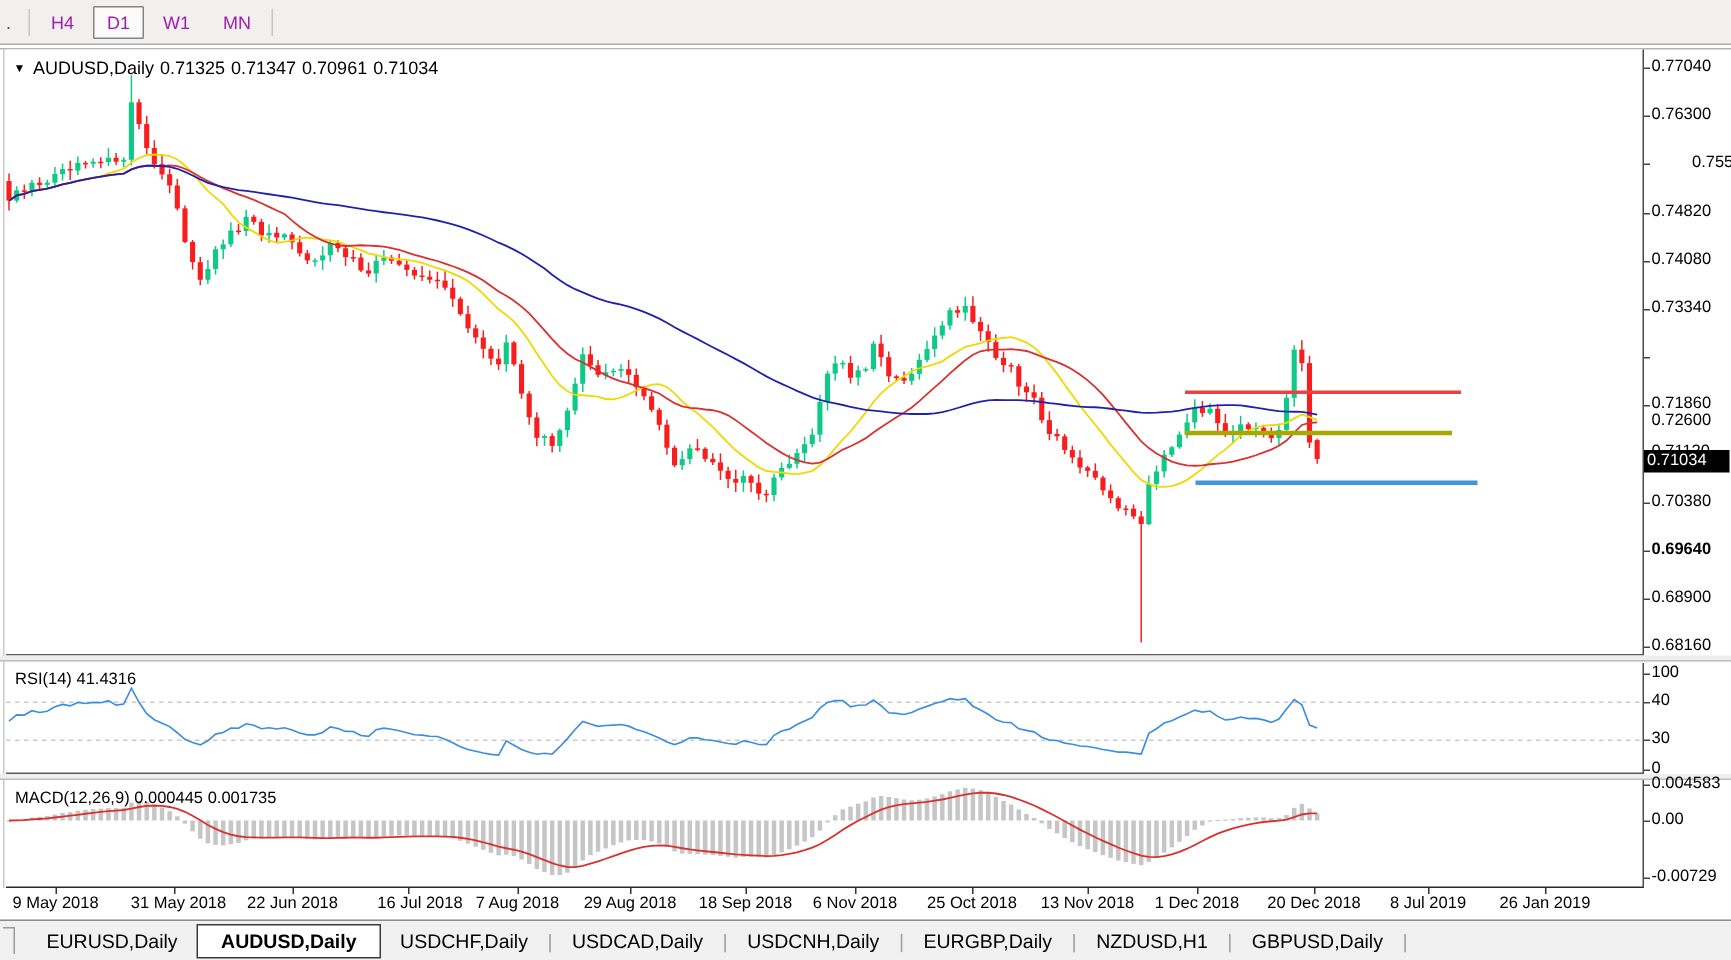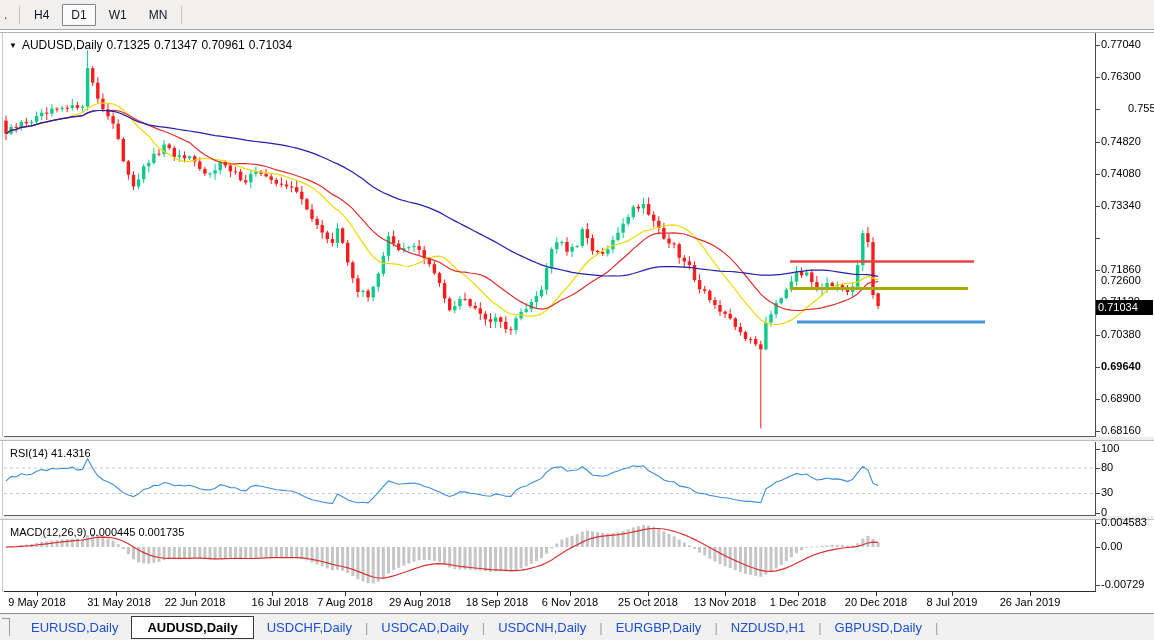--- a/index.html
+++ b/index.html
@@ -1,21 +1,21 @@
 <!DOCTYPE html>
 <html><head>
 <meta charset="utf-8">
 <style>
   html,body{margin:0;padding:0}
   body{width:1154px;height:640px;position:relative;overflow:hidden;background:#fff;font-family:"Liberation Sans",sans-serif}
   .toolbar{position:absolute;left:0;top:0;width:1154px;height:30px;background:#F1F0EE;border-bottom:1px solid #ABABAB;box-sizing:border-box;display:flex;align-items:center}
   .partial-btn{font-size:12px;color:#444;width:12px;padding-left:4px}
   .toolbar-sep{width:1px;height:18px;background:#C6C6C6;margin:0 3px}
   .tf-wrap{display:flex;align-items:center}
-  .tf-btn{font-size:12px;color:#0f172a;padding:3px 8px;margin:0 2px;border:1px solid transparent;border-radius:1px;cursor:default}
+  .tf-btn{font-size:12px;color:#a21caf;padding:3px 8px;margin:0 2px;border:1px solid transparent;border-radius:1px;cursor:default}
   .tf-btn.active{border:1px solid #848484;background:#FBFBFB}
   .hline-top{position:absolute;left:0;top:32px;width:1154px;height:1px;background:#B3B3B3}
   .vline-left{position:absolute;left:2px;top:33px;width:1px;height:559px;background:#C9C9C9}
   .panel{position:absolute;left:4px;background:#fff;border-right:1px solid #4A4A4A;box-sizing:content-box}
   #main-panel{top:33px;width:1091px;height:403px;border-bottom:1px solid #5A5A5A}
   #rsi-panel{top:442px;width:1091px;height:73px;border-bottom:1px solid #5A5A5A}
   #macd-panel{top:520px;width:1091px;height:71px;border-bottom:1px solid #2A2A2A}
   .splitter{position:absolute;left:0;width:1154px;height:4px;background:#EFEEEB;border-bottom:1px solid #BDBDBD;box-sizing:border-box}
   #splitter1{top:437px}
   #splitter2{top:516px}
@@ -26,21 +26,21 @@
   #rsi-label{top:447px}
   #macd-label{top:526px}
   .axis-label{position:absolute;left:1101px;font-size:11px;color:#000;white-space:nowrap}
   .axis-tick{position:absolute;left:1096px;width:4px;height:1px;background:#444}
   .price-box{position:absolute;left:1096px;width:57px;height:15px;background:#000;color:#fff;font-size:11px;line-height:15px;padding-left:2px;box-sizing:border-box;z-index:6}
   .date-strip{position:absolute;left:0;top:592px;width:1154px;height:21px;background:#fff}
   .date-label{position:absolute;top:4px;font-size:11px;color:#000;transform:translateX(-50%);white-space:nowrap}
   .date-tick{position:absolute;top:0;width:1px;height:4px;background:#333}
   .tabbar{position:absolute;left:0;top:613px;width:1154px;height:27px;background:#F1F1F1;border-top:1px solid #8E8E8E;box-sizing:border-box;display:flex;align-items:center;padding-left:2px}
   .tab-sliver{width:7px;height:17px;border-right:1px solid #9A9A9A;border-top:1px solid #9A9A9A;margin-right:8px}
-  .tab{font-size:13px;color:#1d4ed8;padding:3px 13px;white-space:nowrap;cursor:default}
+  .tab{font-size:13px;color:#000000;padding:3px 13px;white-space:nowrap;cursor:default}
   .tab.active{background:#FFF;border:1px solid #3A3A3A;font-weight:bold;color:#000;padding:3px 15px}
   .tab-sep{color:#A0A0A0;font-size:13px}
   svg{position:absolute;left:0;top:0}
 </style>
 </head>
 <body>
 
 <div class="toolbar">
   <div class="partial-btn">.</div>
   <div class="toolbar-sep"></div>
@@ -630,21 +630,21 @@
     <div class="axis-label" style="top: 360px; font-weight: bold;">0.69640</div>
     <div class="axis-tick" style="top: 399px;"></div>
     <div class="axis-label" style="top: 392px;">0.68900</div>
     <div class="axis-tick" style="top: 431px;"></div>
     <div class="axis-label" style="top: 424px;">0.68160</div>
   </div>
 <div id="rsi-axis">
     <div class="axis-tick" style="top: 449px;"></div>
     <div class="axis-label" style="top: 442px;">100</div>
     <div class="axis-tick" style="top: 468px;"></div>
-    <div class="axis-label" style="top: 461px;">80</div>
+    <div class="axis-label" style="top: 461px;">40</div>
     <div class="axis-tick" style="top: 493px;"></div>
     <div class="axis-label" style="top: 486px;">30</div>
     <div class="axis-tick" style="top: 513px;"></div>
     <div class="axis-label" style="top: 506px;">0</div>
   </div>
 <div id="macd-axis">
     <div class="axis-tick" style="top: 523px;"></div>
     <div class="axis-label" style="top: 516px;">0.004583</div>
     <div class="axis-tick" style="top: 547px;"></div>
     <div class="axis-label" style="top: 540px;">0.00</div>

